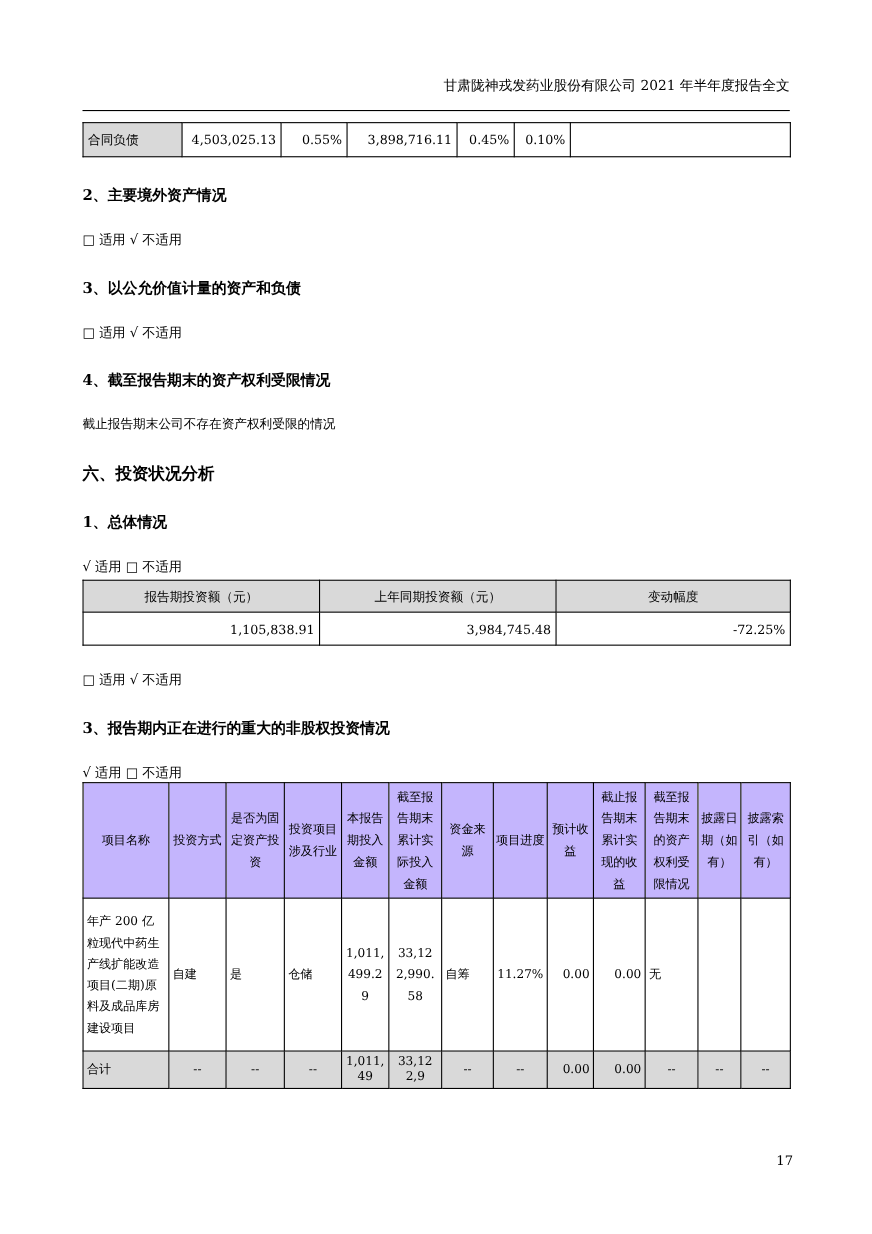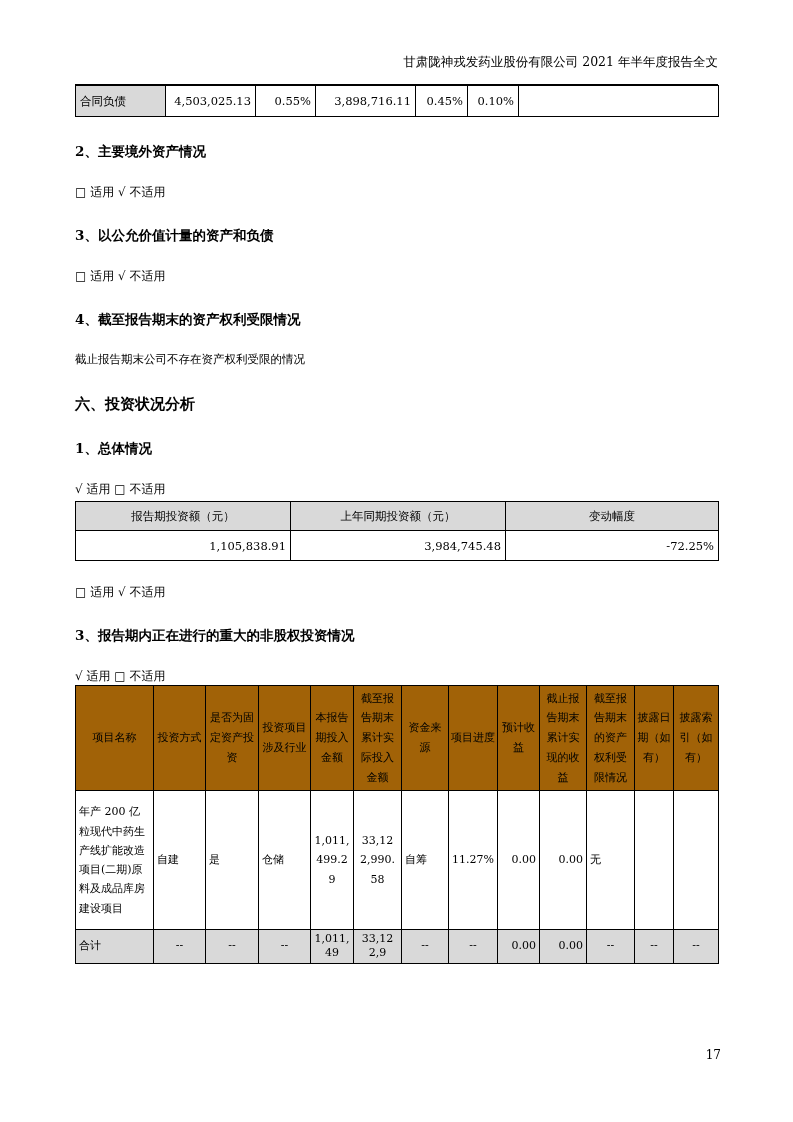--- a/index.html
+++ b/index.html
@@ -1,37 +1,37 @@
 <!DOCTYPE html>
 <html><head>
 <meta charset="utf-8">
 <style>
   html,body{margin:0;padding:0;}
   body{width:793px;height:1122px;background:#ffffff;color:#000;
        font-family:"DejaVu Serif","Liberation Serif",serif;position:relative;overflow:hidden;}
-  .page{position:absolute;left:0;top:0;width:793px;height:1122px;padding:0 75px;box-sizing:border-box;}
+  .page{position:absolute;left:0;top:0;width:793px;height:1122px;padding:16px 75px;box-sizing:border-box;}
   .doc-header{margin-top:54px;text-align:right;font-size:12.5px;padding-bottom:13px;border-bottom:1.5px solid #000;}
   table{border-collapse:collapse;table-layout:fixed;width:643px;}
   td,th{border:1px solid #000;overflow:hidden;}
   .gray{background:#d9d9d9;}
   .left{text-align:left;}
   .num{text-align:right;}
   .ctr{text-align:center;}
-  .carry-table{font-size:11.5px;}
+  .carry-table{margin-top:10px;font-size:11.5px;}
   .carry-table td{height:26px;padding:2px 4px;}
   h3.sec{font-size:13.5px;font-weight:bold;margin:26px 0 0;}
   .apply{font-size:12px;margin:23px 0 0;}
   .body-text{font-size:11.5px;margin:23px 0 0;}
   h2.chap{font-size:15px;font-weight:bold;margin:28px 0 0;}
   .overview-table{margin-top:3px;font-size:11.5px;}
   .overview-table th{height:24px;background:#d9d9d9;font-weight:normal;text-align:center;padding:2px 4px;}
   .overview-table td{height:25px;padding:2px 4px;}
   .unit-note{font-size:12px;text-align:right;margin:12px 0 4px;}
   .invest-table{font-size:11px;word-break:break-all;}
-  .invest-table th{background:#a16207;font-weight:normal;text-align:center;vertical-align:middle;
+  .invest-table th{background:#c4b5fd;font-weight:normal;text-align:center;vertical-align:middle;
                    padding:2px 2px;height:100px;line-height:1.8;}
   .invest-table td{vertical-align:middle;padding:2px 3px;line-height:1.75;}
   .invest-table .proj-row td{height:134px;}
   .invest-table .total-row td{height:27px;background:#d9d9d9;line-height:1.3;}
   .page-number{position:absolute;right:72px;bottom:60px;font-size:12px;}
 </style>
 </head>
 <body>
 
 <div class="page">

